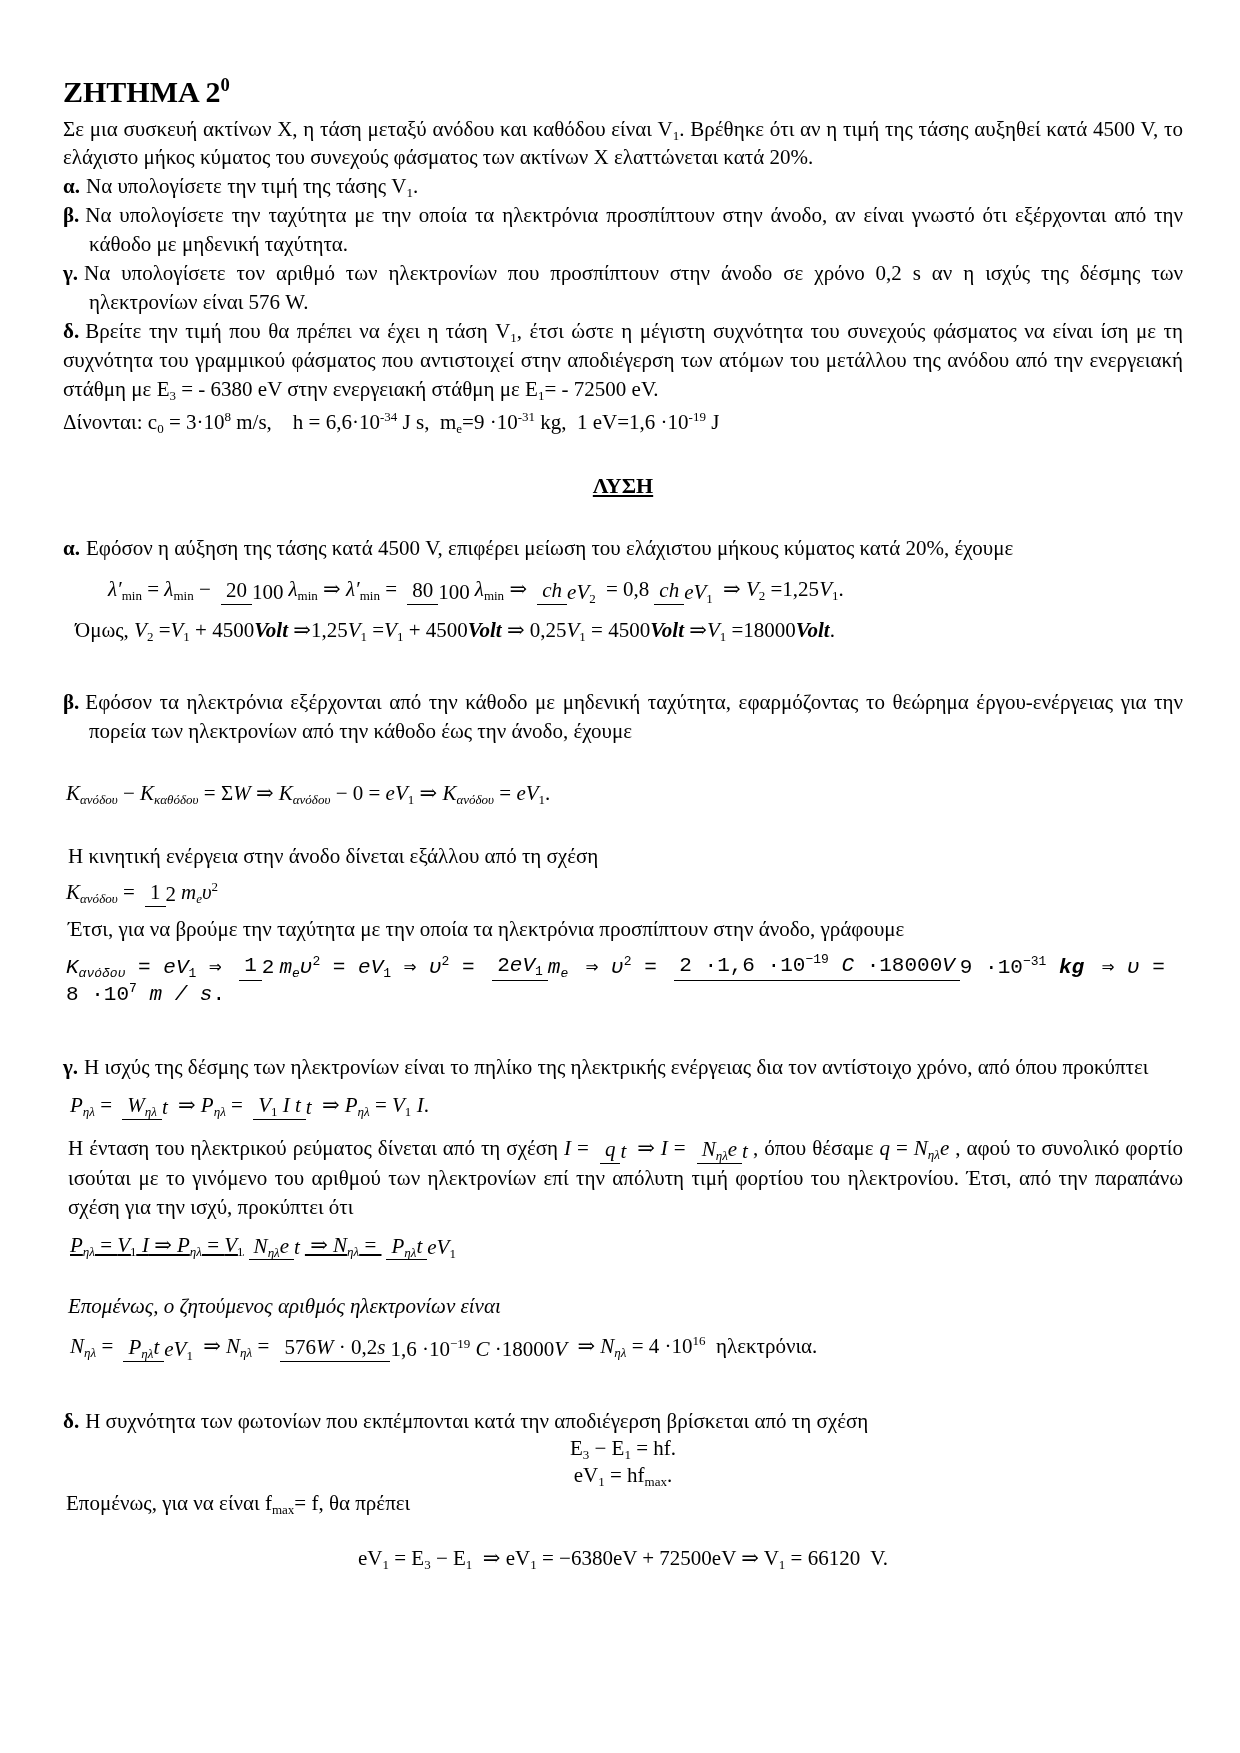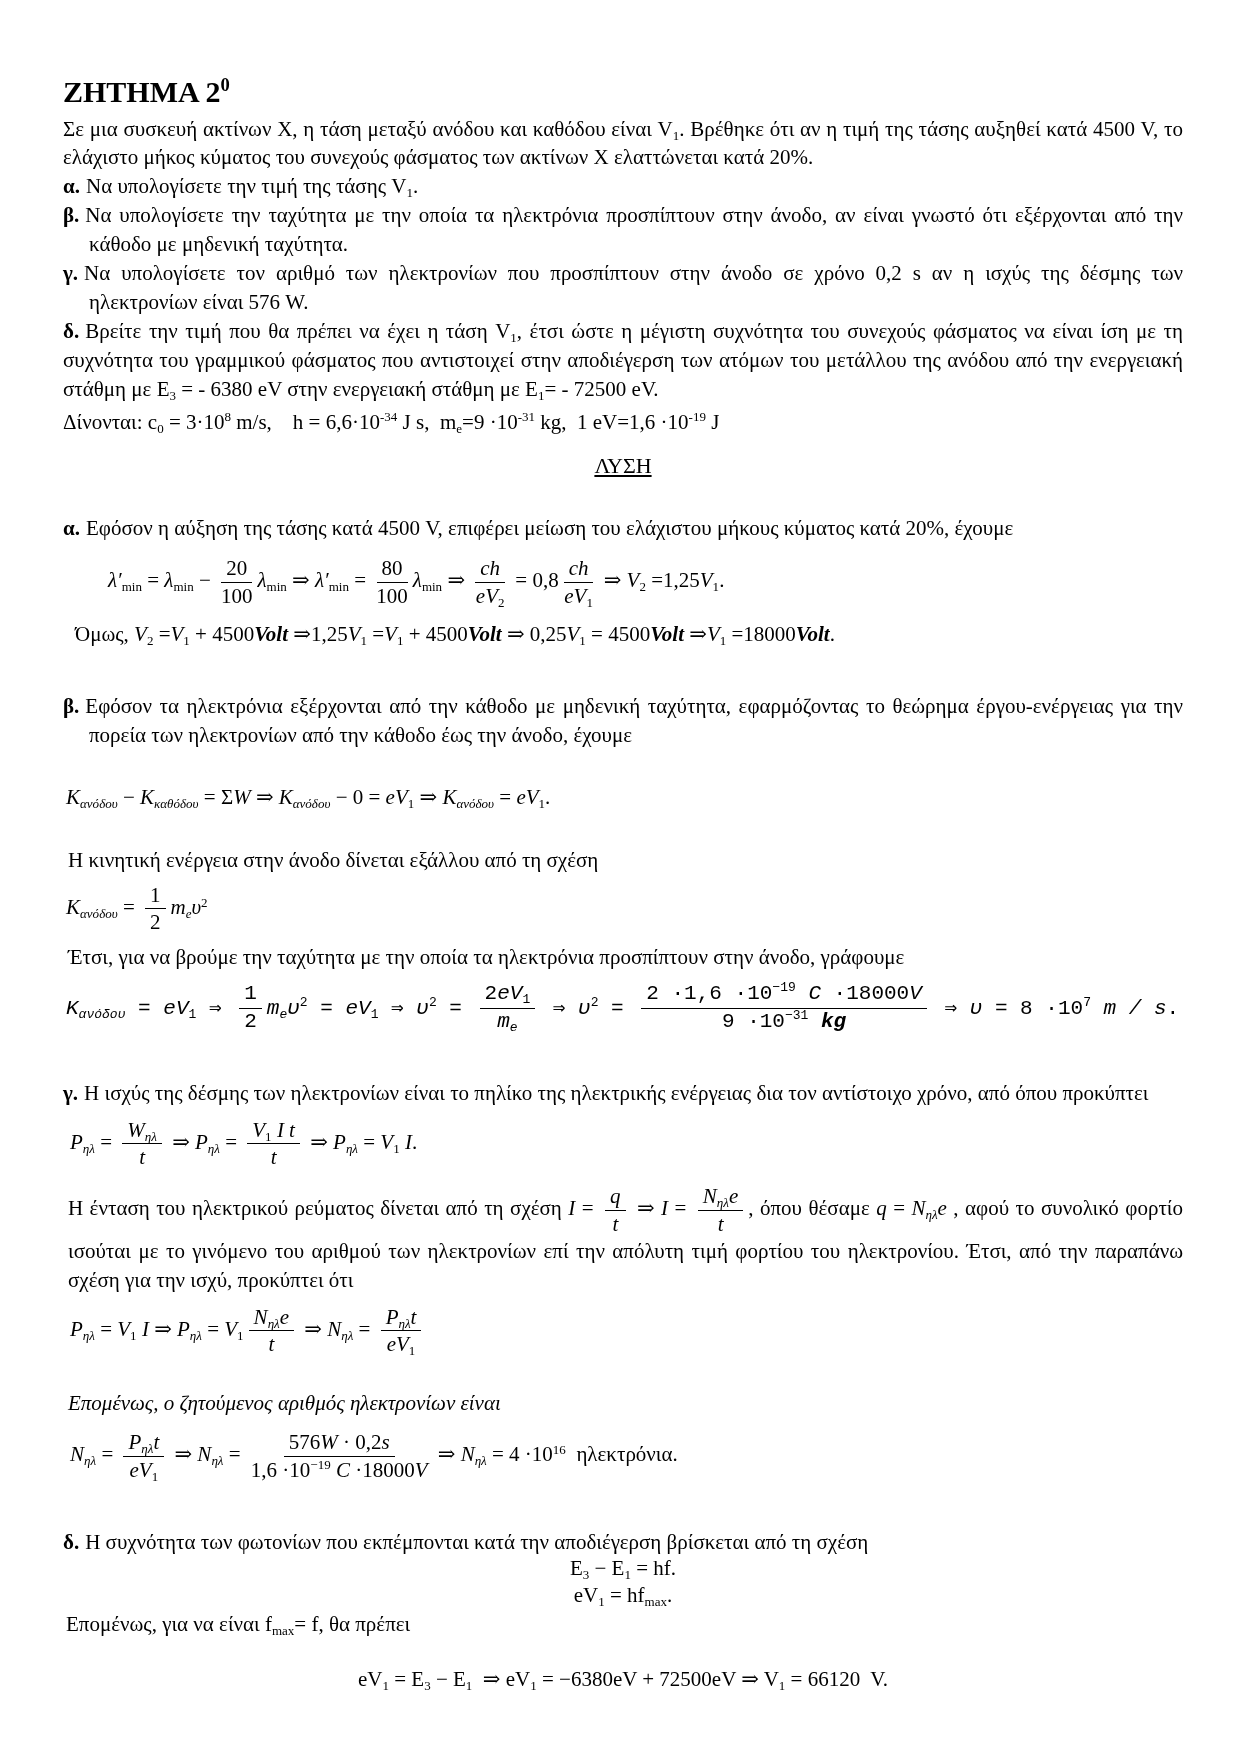--- a/index.html
+++ b/index.html
@@ -10,50 +10,50 @@
     font-family:"Liberation Serif","DejaVu Serif",serif;
     font-size:21px; line-height:1.38;
   }
   p, h1, h2 { margin:0; padding:0; }
   .doc-title { font-size:30px; font-weight:bold; line-height:1.35; margin-bottom:2px; }
   .para { text-align:justify; }
   .hang { padding-left:26px; text-indent:-26px; }
   .lbl { font-weight:bold; margin-right:6px; }
   .given { margin-top:4px; }
   .center-heading {
-    text-align:center; font-weight:normal; text-decoration:underline;
-    font-size:22px; margin-top:14px; margin-bottom:32px;
+    text-align:center; font-weight:bold; text-decoration:underline;
+    font-size:22px; margin-top:34px; margin-bottom:32px;
   }
   .formula { line-height:1.3; }
   .f-a1 { margin:14px 0 0 45px; }
   .f-a2 { margin:12px 0 0 12px; }
   .sec { margin-top:44px; }
   .f-b1 { margin:34px 0 0 3px; }
   .t-b2 { margin-top:34px; padding-left:5px; }
   .f-b2 { margin:8px 0 0 3px; }
   .t-b3 { margin-top:8px; padding-left:5px; }
   .f-b3 { margin:10px 0 0 3px;font-family:Liberation Mono, monospace; }
   .t-c1 { margin-top:44px; }
   .f-c1 { margin:10px 0 0 7px; }
   .t-c2 { margin-top:14px; padding-left:5px; }
-  .f-c2 { margin:10px 0 8px 7px; }
+  .f-c2 { margin:10px 0 8px 7px;text-decoration:underline; }
   .t-c3 { margin-top:32px; padding-left:5px;font-style:italic; }
   .f-c3 { margin:12px 0 0 7px; }
   .t-d  { margin-top:46px; }
   .d-line { line-height:1.28; }
   .center { text-align:center; }
   .t-d2 { padding-left:9px; }
   .t-d3 { margin-top:2px; padding-left:3px; }
   .f-d3 { margin-top:28px; }
   sub { font-size:62%; line-height:0; vertical-align:-0.32em; }
   sup { font-size:62%; line-height:0; vertical-align:0.58em; }
   .it { font-style:italic; }
   .bold { font-weight:bold; }
   .frac {
-    display:inline-flex; flex-direction:column; align-items:center;
+    display:inline-flex; flex-direction:row; align-items:center;
     vertical-align:middle; margin:0 5px; line-height:1.18; text-indent:0;
   }
   .frac .num { border-bottom:1.7px solid #000; padding:0 5px 1px; white-space:nowrap; }
   .frac .den { padding-top:1px; white-space:nowrap; }
 </style>
 </head>
 <body>
 
 <div class="page">
 

